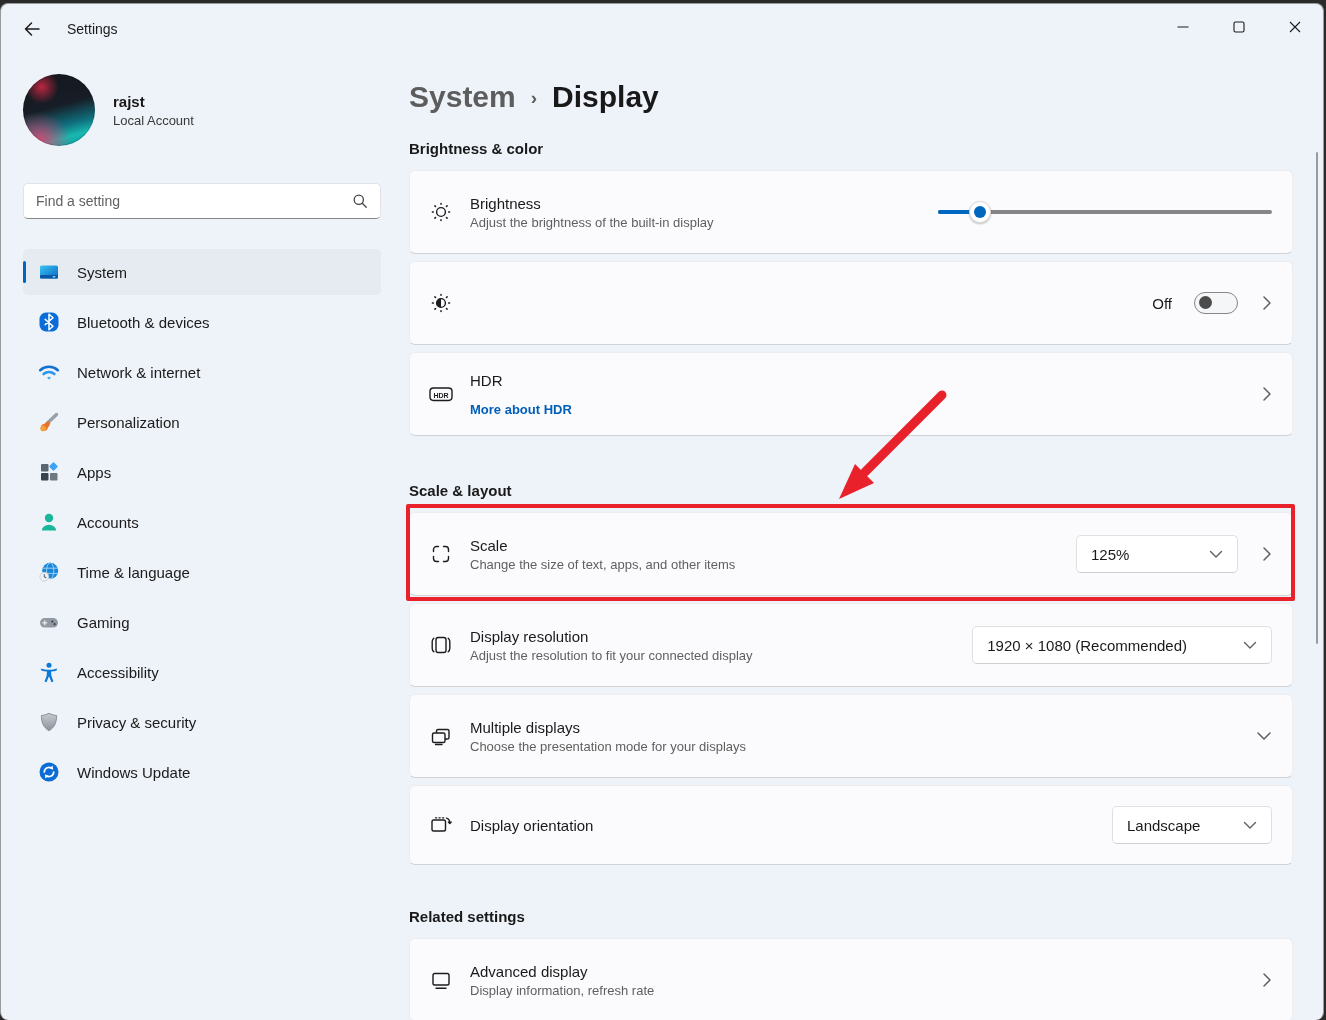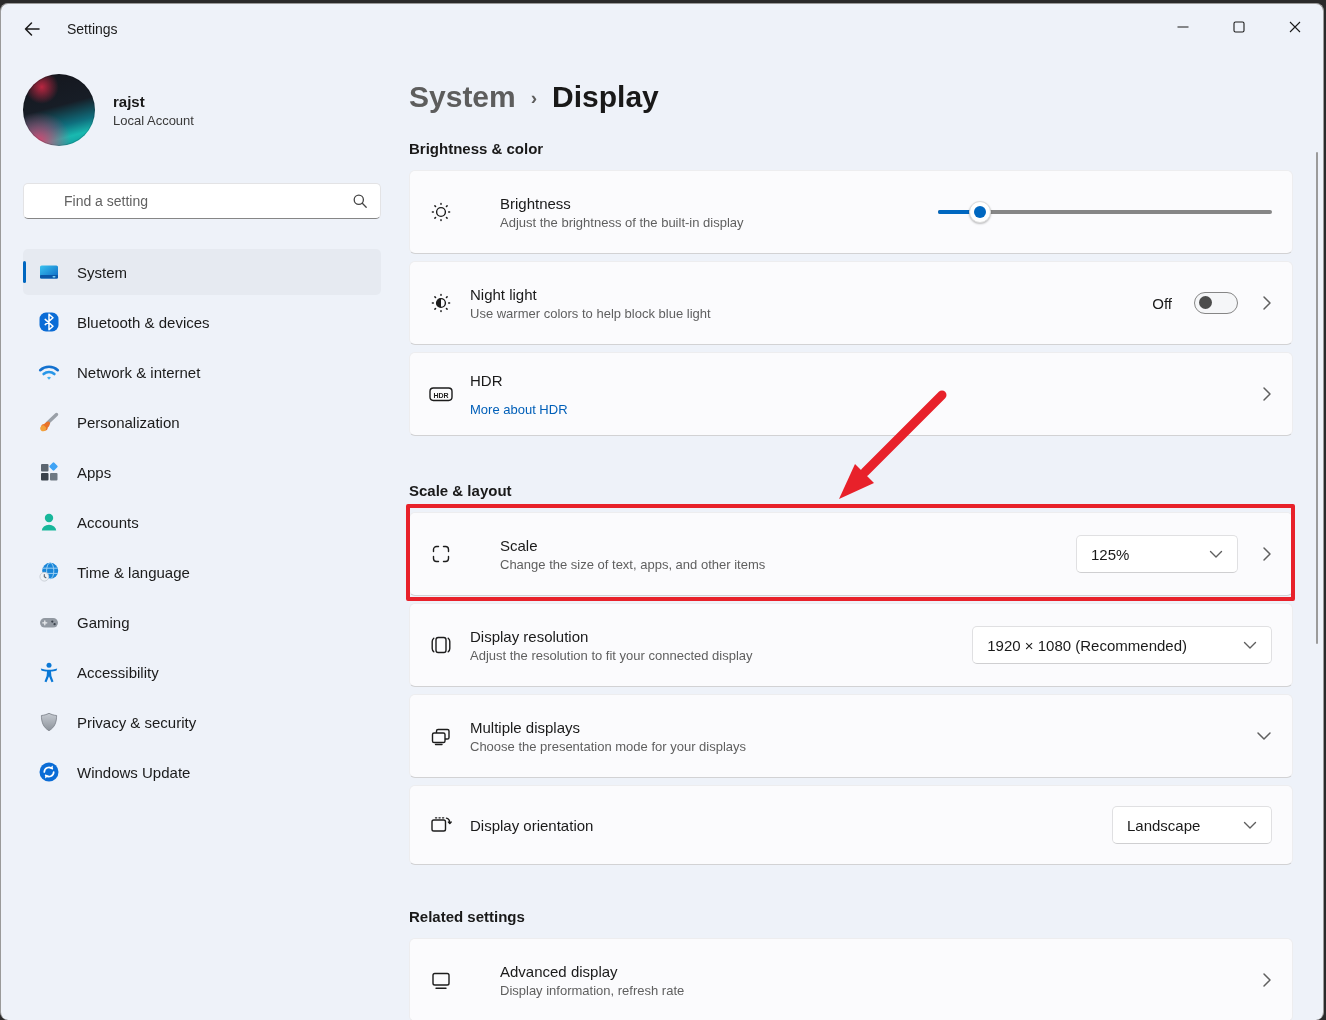--- a/index.html
+++ b/index.html
@@ -34,21 +34,21 @@
       linear-gradient(165deg, #14161d 0%, #171d26 45%, #0f6e7d 68%, #19b9b0 82%, #0d8f96 100%);
     box-shadow: inset 0 0 0 1px rgba(0,0,0,.15);
   }
   .profile-text { margin-left:18px; }
   .profile-name { font-size:15px; font-weight:bold; color:#191919; }
   .profile-type { font-size:13px; color:#3a3a3a; margin-top:3px; }
 
   .searchbox { margin-top:37px; height:36px; background:#ffffff; border:1px solid #e3e3e5;
     border-bottom:1px solid #868686; border-radius:5px; display:flex; align-items:center; padding:0 12px; }
   .searchbox input { flex:1; border:none; outline:none; font-size:14px; color:#1b1b1b; background:transparent;
-    font-family:"Liberation Sans", sans-serif;margin-left:28px; }
+    font-family:"Liberation Sans", sans-serif; }
   .searchbox input::placeholder { color:#616161; }
 
   .nav { margin-top:30px; }
   .nav-item { position:relative; height:46px; margin-bottom:4px; display:flex; align-items:center;
     padding-left:14px; border-radius:5px; cursor:pointer; }
   .nav-item.selected { background:#e6eaf1; }
   .nav-item.selected::before { content:""; position:absolute; left:0; top:12px; bottom:12px; width:3px;
     border-radius:2px; background:#0067c0; }
   .nav-icon { width:24px; height:24px; display:flex; align-items:center; justify-content:center; }
   .nav-label { margin-left:16px; font-size:15px; color:#1b1b1b; }
@@ -59,26 +59,26 @@
   .crumb-sep { color:#5d5d5d; font-size:19px; margin:0 15px; position:relative; top:-3px; }
   .crumb-current { color:#191919; }
 
   .section-h { font-size:15px; font-weight:700; color:#191919; margin-top:26px; }
   .section-h.scale-layout { margin-top:46px; }
   .section-h.related { margin-top:43px; }
 
   .card { background:#fbfbfd; border:1px solid rgba(0,0,0,.055); border-bottom-color:rgba(0,0,0,.16);
     border-radius:6px; min-height:84px; margin-top:7px; display:flex; align-items:center;
     padding:0 20px 0 18px; }
-  .card.first { margin-top:13px;gap:30px; }
+  .card.first { margin-top:13px; }
   .row-icon { width:26px; flex:0 0 26px; display:flex; align-items:center; justify-content:center; color:#1c1c1c; }
   .row-text { margin-left:16px; }
   .row-title { font-size:15px; color:#1a1a1a; }
   .row-sub { font-size:13px; color:#5f5f5f; margin-top:3px; }
-  .row-link { font-size:13px; font-weight:normal; color:#005fb8; margin-top:13px; cursor:pointer; }
+  .row-link { font-size:13px; font-weight:bold; color:#005fb8; margin-top:13px; cursor:pointer; }
   .row-right { margin-left:auto; display:flex; align-items:center; }
 
   
   .slider { width:334px; height:22px; position:relative; cursor:pointer; }
   .slider .track { position:absolute; top:9px; left:0; right:0; height:4px; border-radius:2px; background:#868686; }
   .slider .fill { position:absolute; top:9px; left:0; width:12.6%; height:4px; border-radius:2px; background:#0067c0; }
   .slider .thumb { position:absolute; top:0; left:calc(12.6% - 11px); width:22px; height:22px; border-radius:50%;
     background:#ffffff; border:1px solid #dcdcdc; box-shadow:0 1px 2px rgba(0,0,0,.25); }
   .slider .thumb::after { content:""; position:absolute; left:4px; top:4px; width:12px; height:12px;
     border-radius:50%; background:#0067c0; }
@@ -350,24 +350,20 @@
       <div class="card">
         <span class="row-icon">
           <svg width="24" height="24" viewBox="0 0 24 24">
             <circle cx="12" cy="12" r="4.4" stroke="#1c1c1c" stroke-width="1.4" fill="none"></circle>
             <path d="M12 7.6 a4.4 4.4 0 0 0 0 8.8 z" fill="#1c1c1c"></path>
             <g stroke="#1c1c1c" stroke-width="1.5" stroke-linecap="round">
               <path d="M12 3.4v.9 M12 19.7v.9 M3.4 12h.9 M19.7 12h.9 M5.9 5.9l.65.65 M17.45 17.45l.65.65 M18.1 5.9l-.65.65 M6.55 17.45l-.65.65"></path>
             </g>
           </svg>
         </span>
-        <div class="row-text">
-          <div class="row-title">Night light</div>
-          <div class="row-sub">Use warmer colors to help block blue light</div>
-        </div>
         <div class="row-right">
           <span class="state-label">Off</span>
           <div class="toggle">
               <div class="knob"></div>
             </div>
           <span class="chev-right">
             <svg width="10" height="16" viewBox="0 0 10 16">
                 <path d="M2 2 L8 8 L2 14" stroke="#5f5f5f" stroke-width="1.5" fill="none" stroke-linecap="round" stroke-linejoin="round"></path>
               </svg>
           </span>

